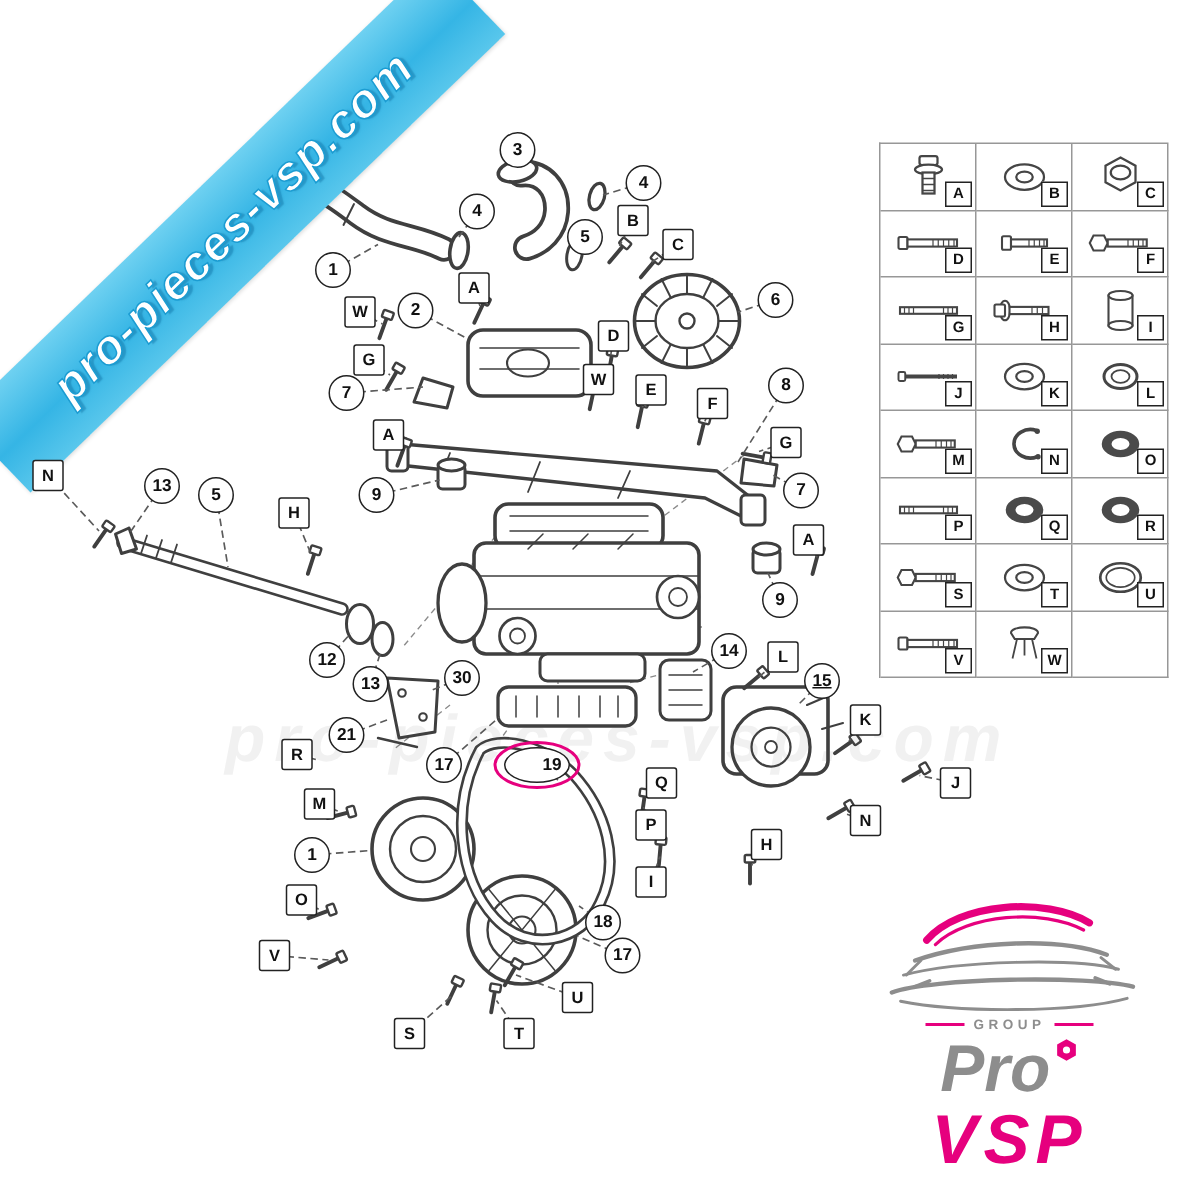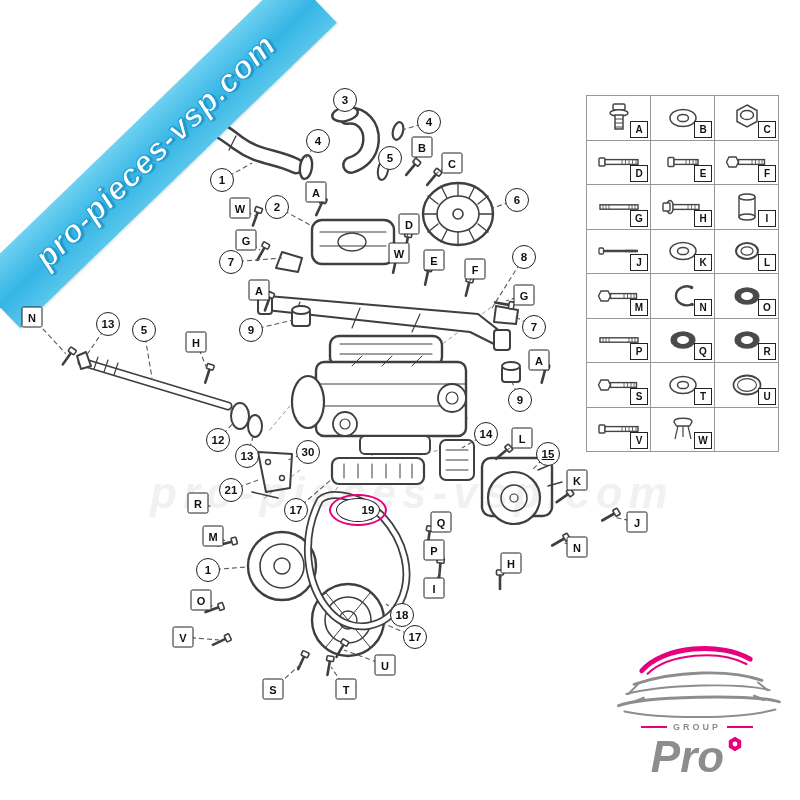--- a/index.html
+++ b/index.html
@@ -39,21 +39,21 @@
           border-top:1px solid #979797;border-left:1px solid #979797;}
   .cell{position:relative;border-right:1px solid #979797;border-bottom:1px solid #979797;
           display:flex;align-items:center;justify-content:center;}
   .licon{display:flex;align-items:center;justify-content:center;}
   .licon svg{width:48px;height:32px;}
   .lbox{position:absolute;right:2px;bottom:2px;width:16px;height:15px;border:1.3px solid #222;
           background:#fff;font:700 10px "Liberation Sans",sans-serif;color:#111;
           display:flex;align-items:center;justify-content:center;}
 
   
-  .logo{position:absolute;right:8px;bottom:18px;width:190px;z-index:5;text-align:center;}
+  .logo{position:absolute;right:32px;bottom:18px;width:190px;z-index:5;text-align:center;}
   .logo .car{width:190px;height:92px;display:block;}
   .group-row{display:flex;align-items:center;justify-content:center;gap:6px;margin-top:-4px;}
   .group-row .gline{width:26px;height:2px;background:var(--pink,#e6007e);}
   .group-label{font:700 9px "Liberation Sans",sans-serif;letter-spacing:3px;color:#8d8d8d;}
   .brand-top{display:flex;align-items:flex-start;justify-content:center;gap:3px;line-height:.95;}
   .brand-top .txt{font:italic 800 44px "Liberation Sans",sans-serif;color:#8d8d8d;}
   .hex{width:16px;height:16px;margin-top:4px;}
   .brand-bottom{font:italic 800 46px "Liberation Sans",sans-serif;color:var(--pink,#e6007e);
           letter-spacing:4px;line-height:.95;}
 </style>
@@ -598,15 +598,16 @@
       <span class="group-label">GROUP</span>
       <span class="gline"></span>
     </div>
     <div class="brand-top">
       <span class="txt">Pro</span>
       <svg class="hex" viewBox="0 0 20 20">
         <path d="M10 1l7.8 4.5v9L10 19l-7.8-4.5v-9z" fill="#e6007e"></path>
         <circle cx="10" cy="10" r="3" fill="#fff"></circle>
       </svg>
     </div>
+    <div class="brand-bottom">VSP</div>
   </div>
 
 </div>
 
 </body></html>

